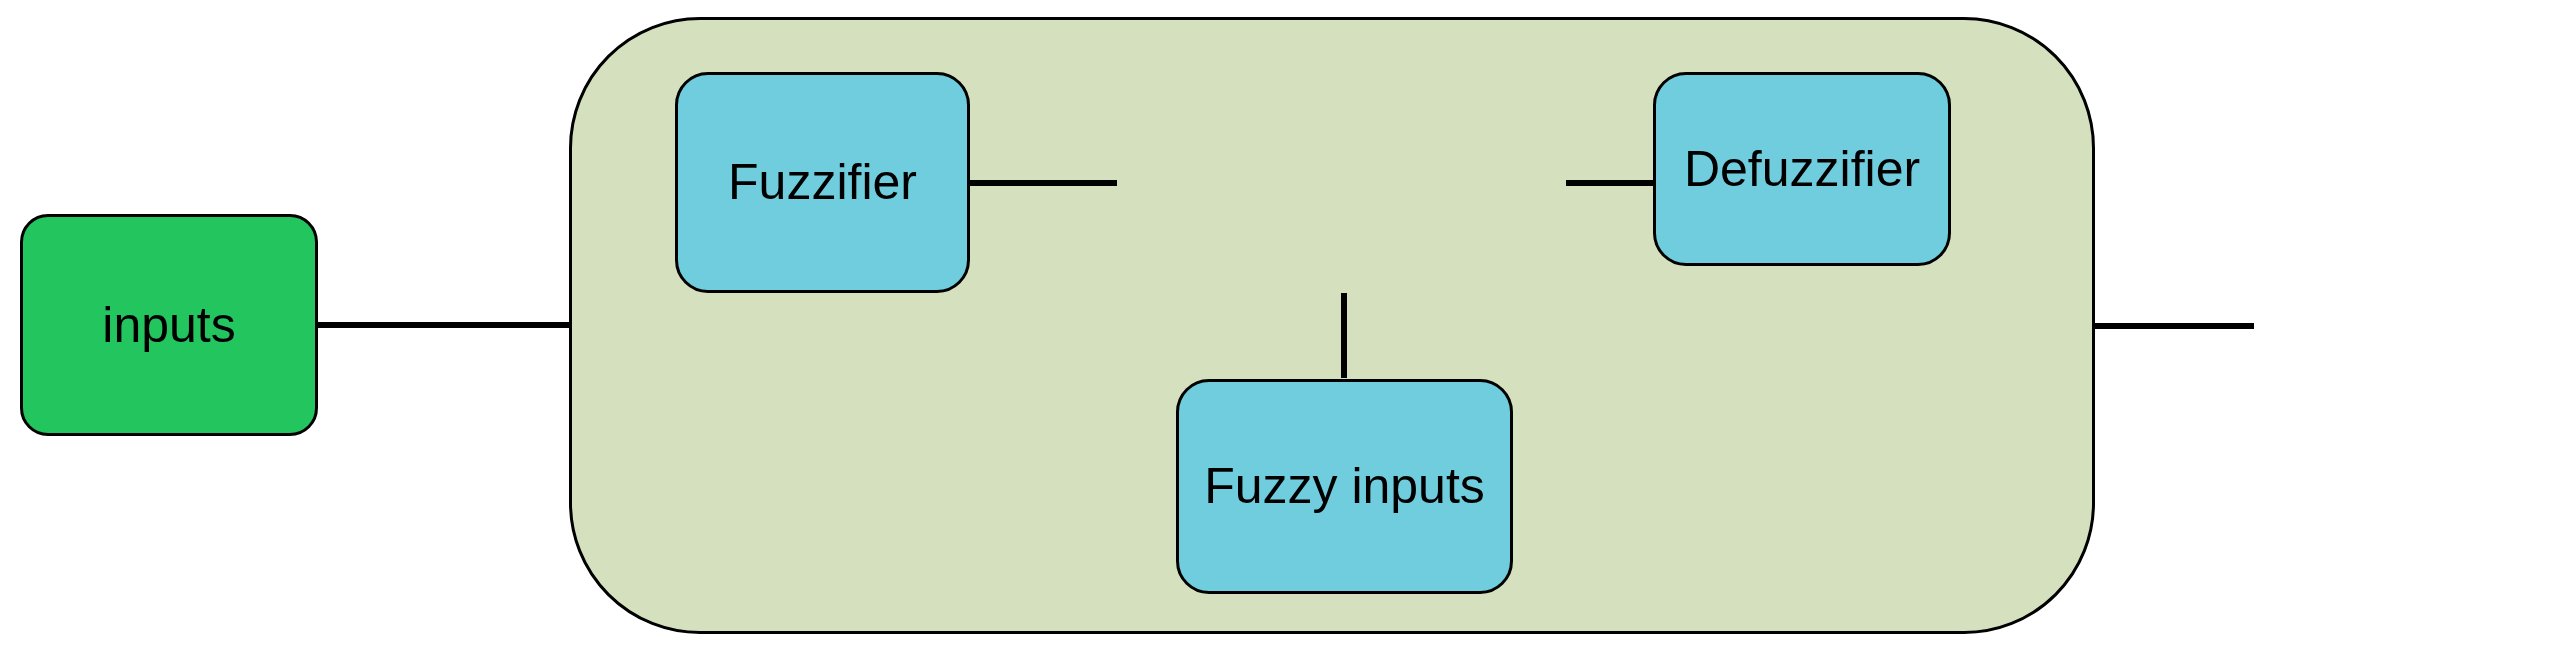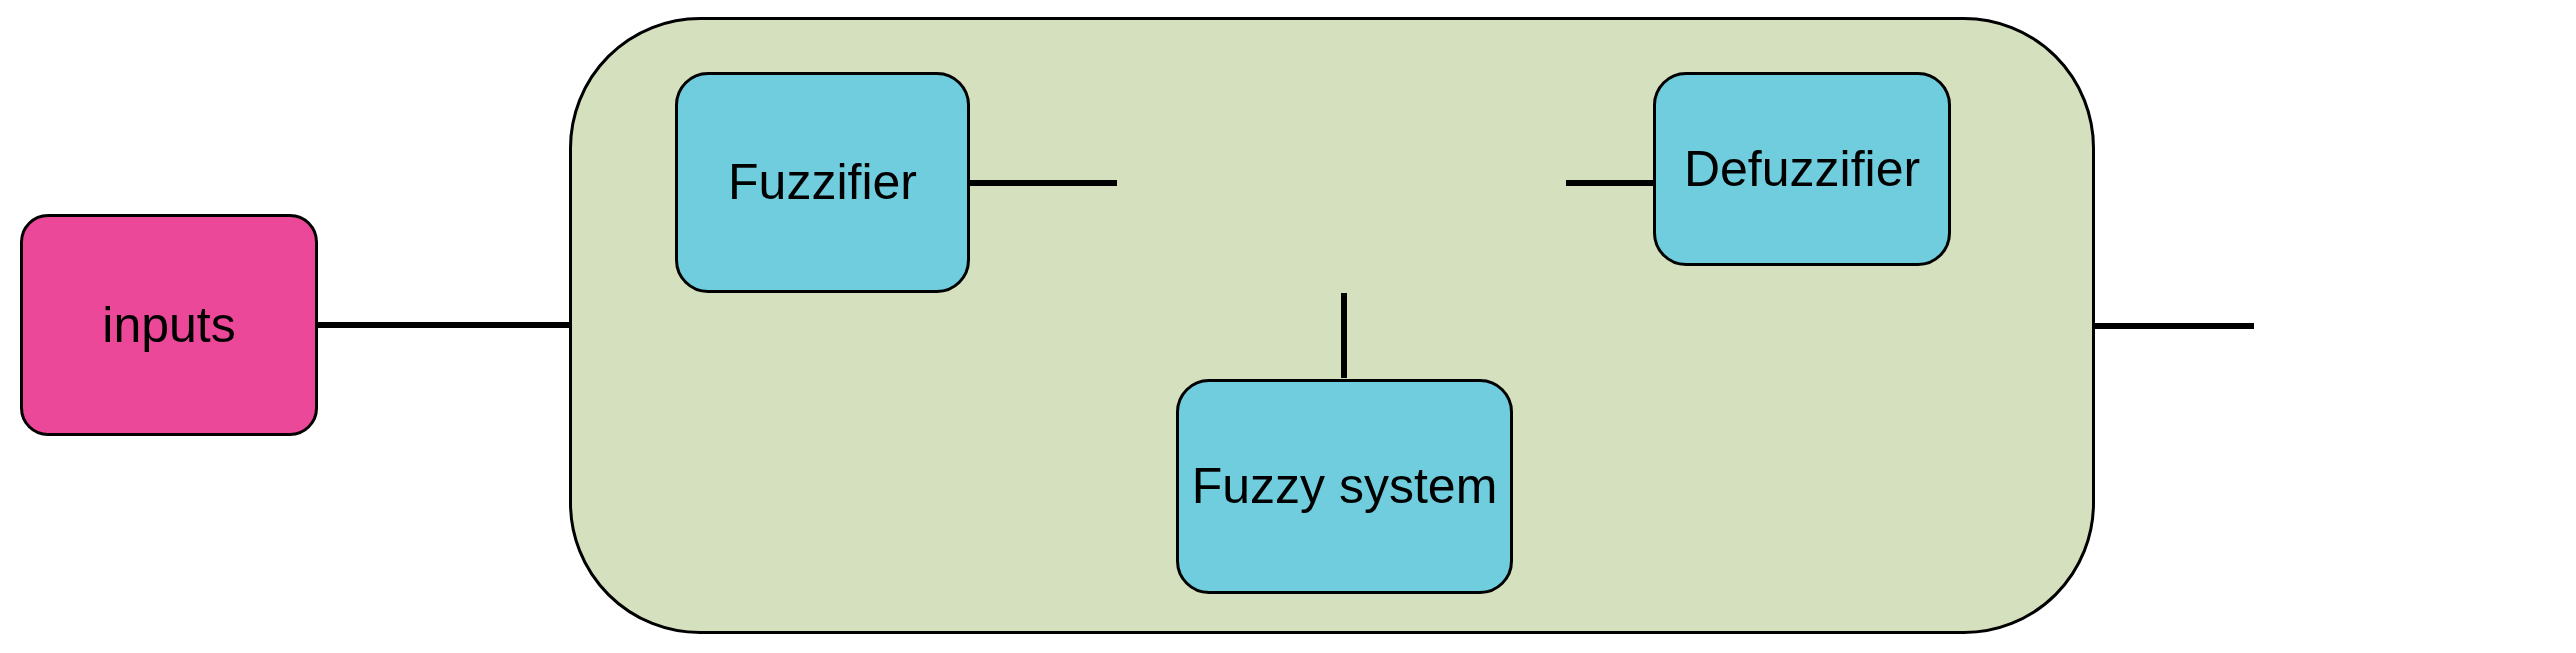--- a/index.html
+++ b/index.html
@@ -21,21 +21,21 @@
     box-sizing: border-box;
     border: 3.5px solid #000000;
     display: flex;
     align-items: center;
     justify-content: center;
     text-align: center;
     font-size: 50px;
     line-height: 1.3;
   }
   .io-node {
-    background: #ec4899;
+    background: #22c55e;
     border-radius: 28px;
   }
   .process-node {
     background: #6FCDDE;
     border-radius: 33px;
   }
   .container-node {
     position: absolute;
     box-sizing: border-box;
     border: 3.5px solid #000000;
@@ -80,18 +80,18 @@
   <div class="node process-node node-fuzzifier">
     <span class="label">Fuzzifier</span>
   </div>
 
 
   <div class="node process-node node-defuzzifier">
     <span class="label">Defuzzifier</span>
   </div>
 
   <div class="node process-node node-rules">
-    <span class="label">Fuzzy system</span>
+    <span class="label">Fuzzy inputs</span>
   </div>
 
 
 </div>
 
 
 </body></html>

